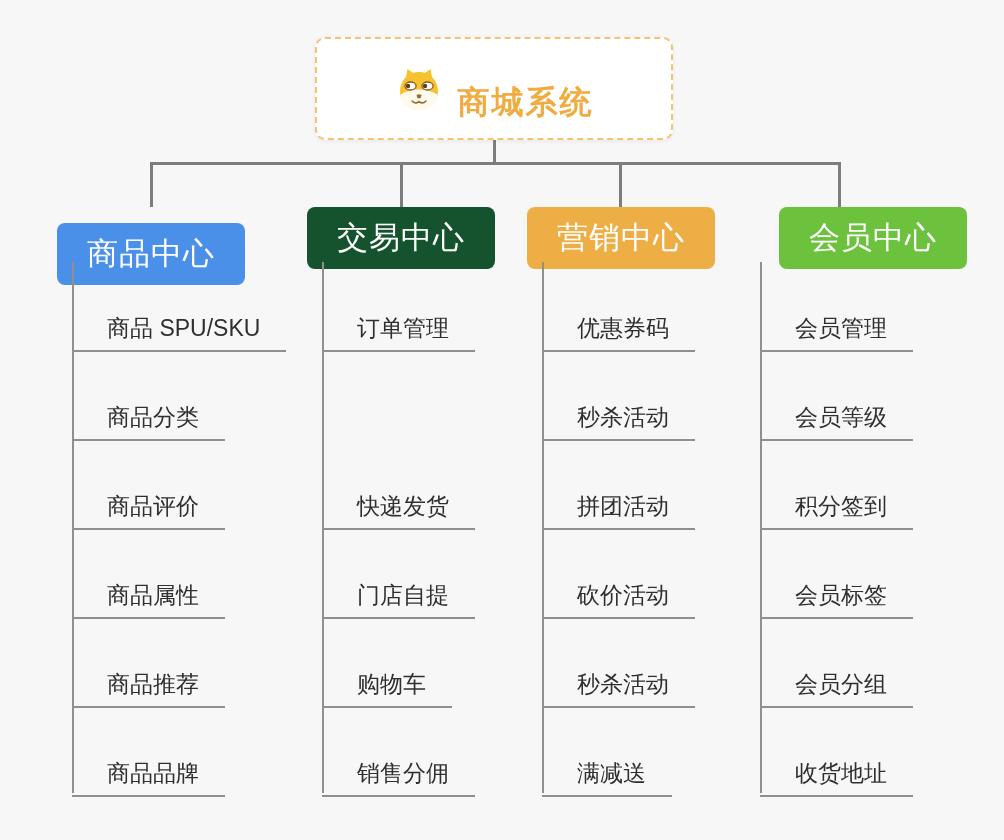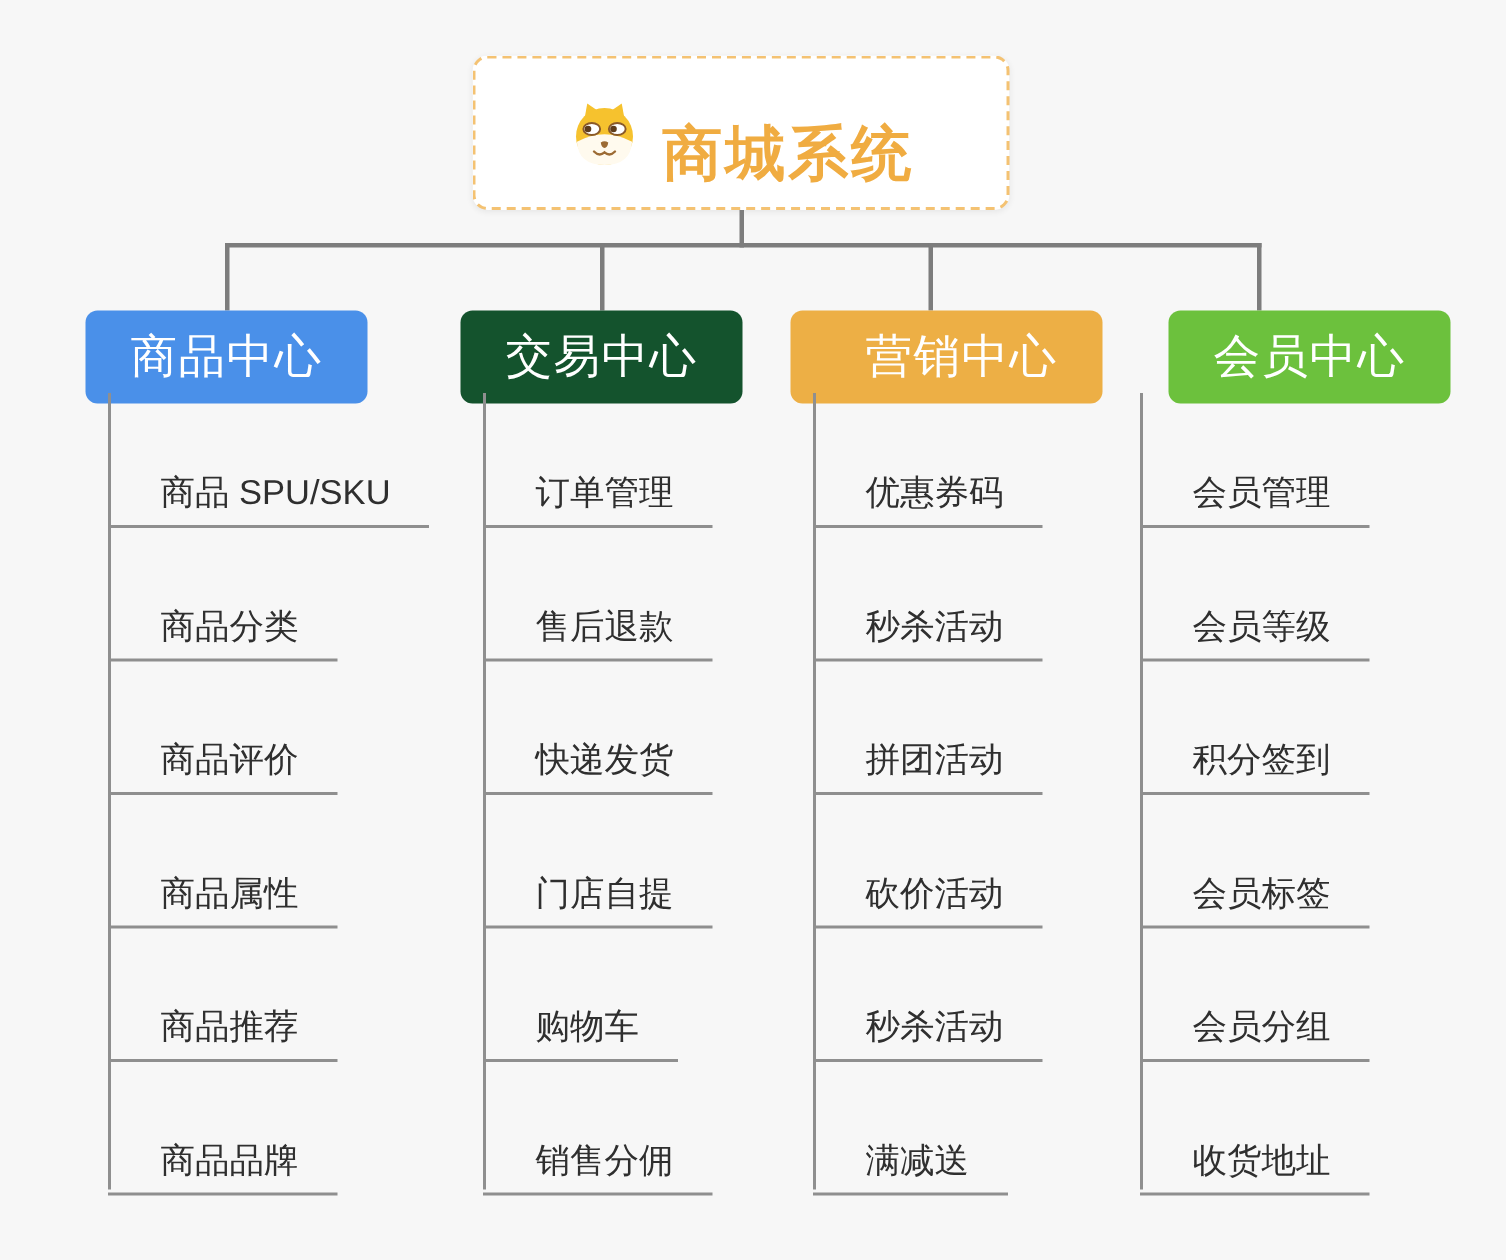--- a/index.html
+++ b/index.html
@@ -18,21 +18,21 @@
   .root-card{
     position:absolute;left:315px;top:37px;width:358px;height:103px;
     background:#ffffff;
     border:2px dashed #f4c272;
     border-radius:10px;
     box-shadow:0 1px 4px rgba(0,0,0,.07);
     display:flex;align-items:center;justify-content:center;gap:15px;
     box-sizing:border-box;
   }
   .root-title{
-    font-size:40px;font-weight:700;color:#f0ac41;letter-spacing:2px;
+    font-size:32px;font-weight:700;color:#f0ac41;letter-spacing:2px;
     white-space:nowrap;
     margin-top:28px;
   }
   .root-icon{display:block;}
 
   
   .line{position:absolute;background:#7d7d7d;}
   .root-stub{left:493px;top:140px;width:3px;height:25px;}
   .bus{left:150px;top:162px;width:691px;height:3px;}
   .drop{top:162px;width:3px;height:45px;}
@@ -42,23 +42,23 @@
   .drop-3{left:838px;}
 
   
   .branch-node{
     position:absolute;top:207px;width:188px;height:62px;
     border-radius:8px;
     display:flex;align-items:center;justify-content:center;
     color:#ffffff;font-size:31px;letter-spacing:1px;
     white-space:nowrap;cursor:default;
   }
-  .col-0 .branch-node{left:57px;}
+  .col-0 .branch-node{left:57px;margin-top:16px;}
   .col-1 .branch-node{left:307px;}
-  .col-2 .branch-node{left:527px;padding-left:20px;}
+  .col-2 .branch-node{left:527px;}
   .col-3 .branch-node{left:779px;}
 
   
   .child-col{
     position:absolute;top:262px;height:531px;width:240px;
     border-left:2px solid #8f8f8f;
     box-sizing:border-box;
   }
   .col-0 .child-col{left:72px;}
   .col-1 .child-col{left:322px;}
@@ -119,21 +119,20 @@
       <div class="leaf row-3">商品属性</div>
       <div class="leaf row-4">商品推荐</div>
       <div class="leaf row-5">商品品牌</div>
     </div>
   </div>
 
   <div class="col-1">
     <div class="branch-node" style="background-color: #14532d;">交易中心</div>
     <div class="child-col">
       <div class="leaf row-0">订单管理</div>
-      <div class="leaf row-1">售后退款</div>
       <div class="leaf row-2">快递发货</div>
       <div class="leaf row-3">门店自提</div>
       <div class="leaf row-4">购物车</div>
       <div class="leaf row-5">销售分佣</div>
     </div>
   </div>
 
   <div class="col-2">
     <div class="branch-node" style="background-color: rgb(237, 175, 69);">营销中心</div>
     <div class="child-col">

